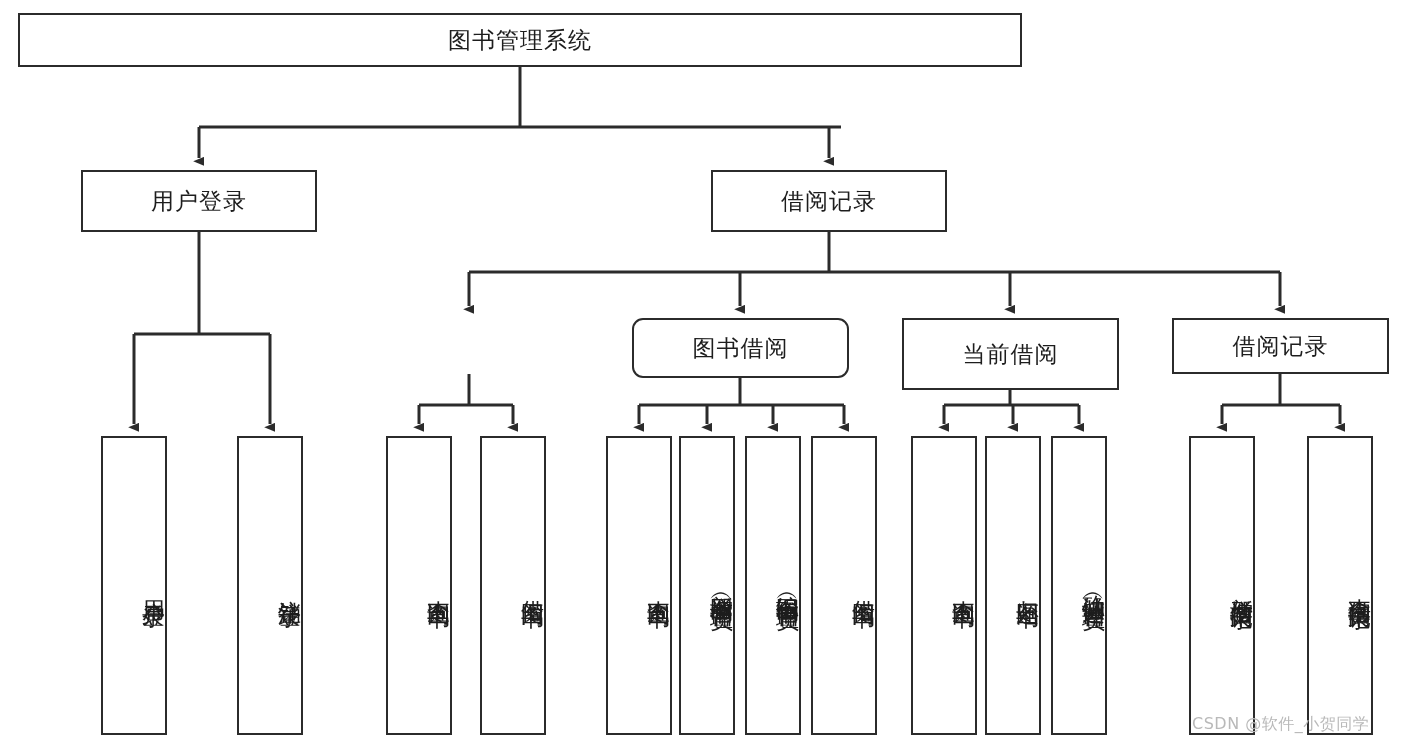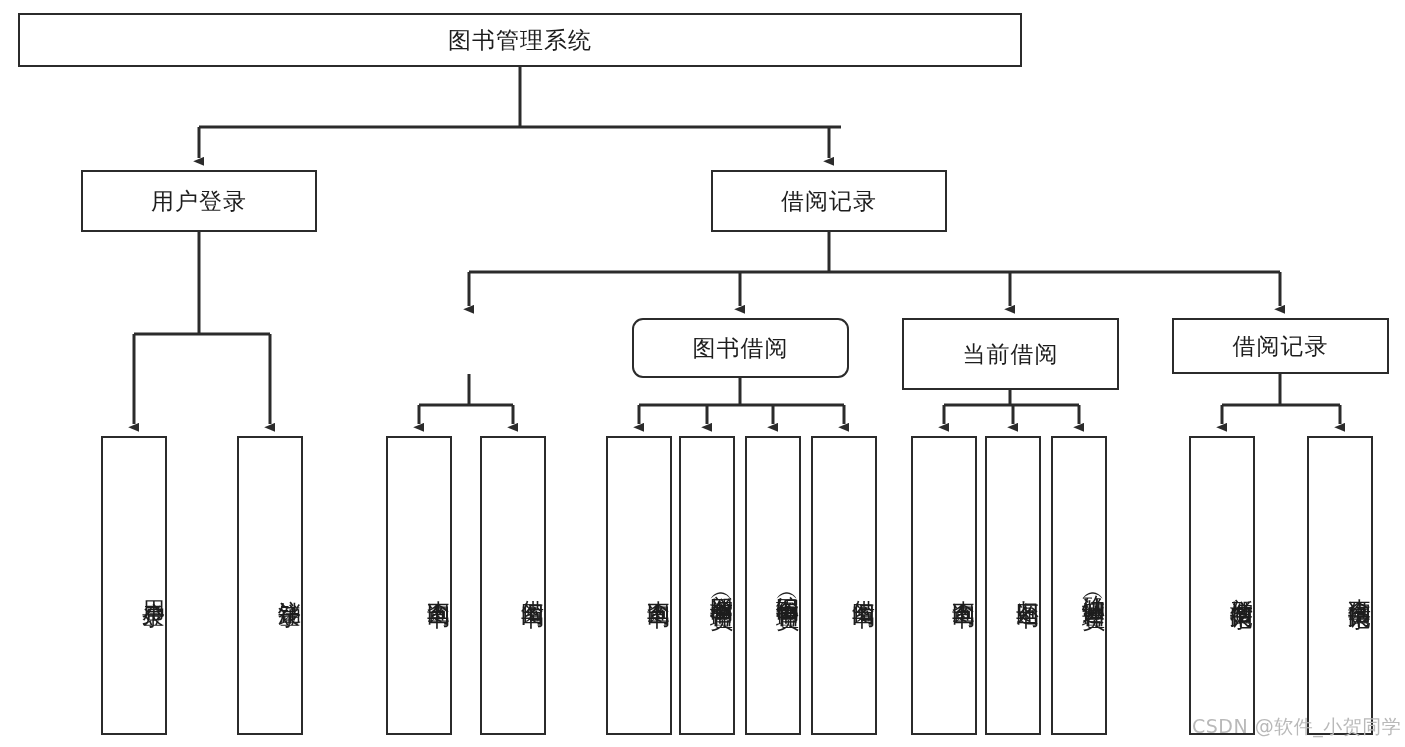--- a/index.html
+++ b/index.html
@@ -49,21 +49,21 @@
     writing-mode:vertical-rl;
     text-orientation:upright;
     display:block;
     white-space:nowrap;
   }
   .node .htext{ display:block; white-space:nowrap; }
   #watermark{
     position:absolute;
     left:1192px;
     top:714px;
-    font-size:19px;
+    font-size:16px;
     color:#b9b9b9;
     letter-spacing:0.5px;
     white-space:nowrap;
     user-select:none;
   }
 </style>
 </head>
 <body>
 
 <div id="canvas">

